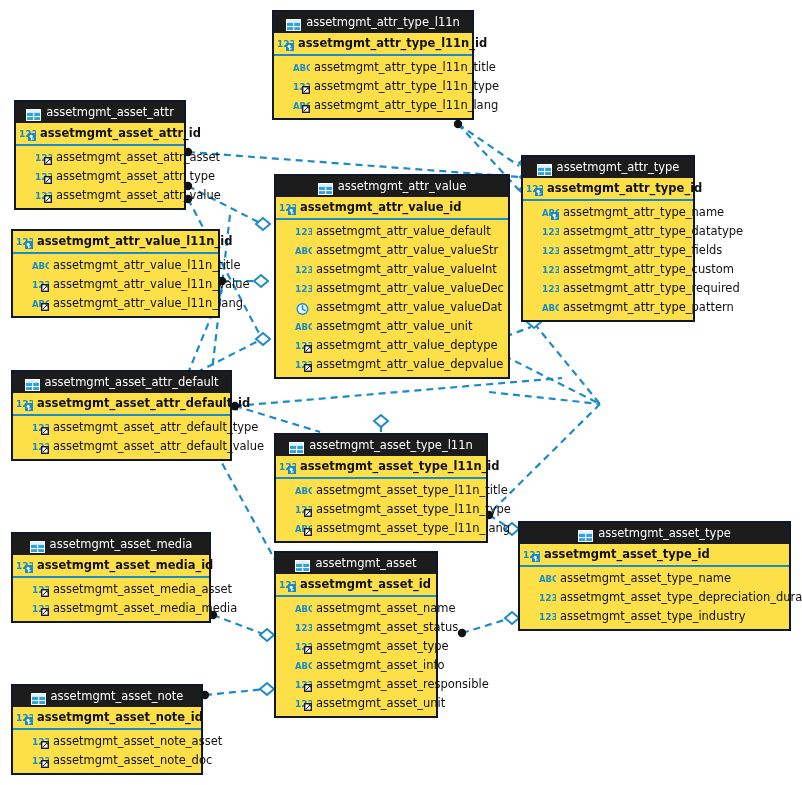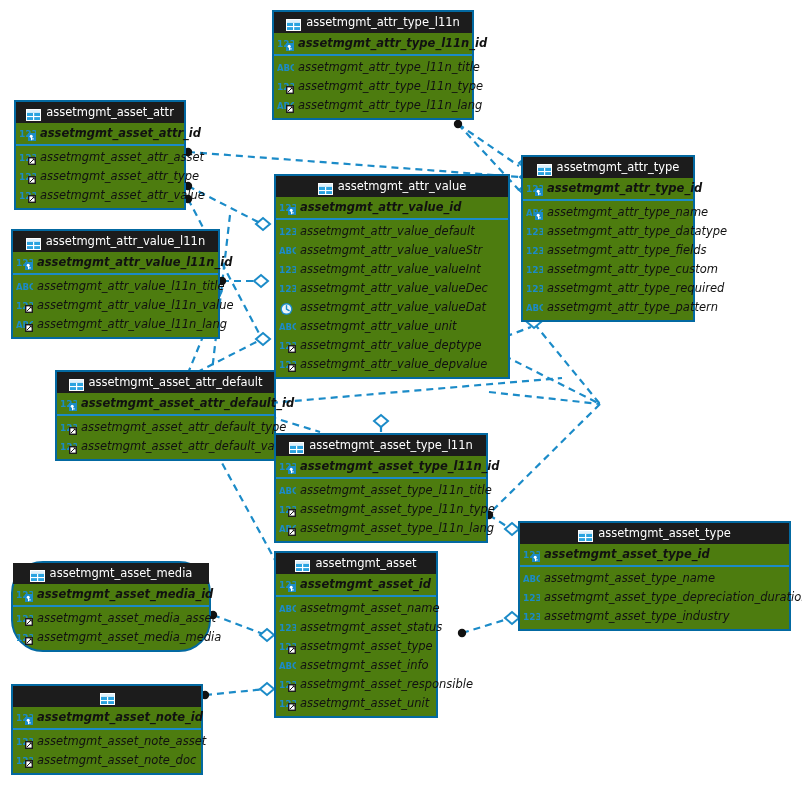--- a/index.html
+++ b/index.html
@@ -15,22 +15,22 @@
 
   #canvas { position: absolute; inset: 0; }
 
   
   #wires { position: absolute; left: 0; top: 0; width: 802px; height: 785px; z-index: 1; }
 
   
   .entity {
     position: absolute;
     z-index: 5;
-    border: 2px solid #0369a1;
-    background: #4d7c0f;
+    border: 2px solid #0f172a;
+    background: #fde047;
     box-sizing: border-box;
     box-shadow: 0 0 0 0 rgba(0,0,0,0);
   }
   .ent-header {
     background: #1c1c1c;
     color: #ffffff;
     font-size: 11.5px;
     height: 21px;
     line-height: 21px;
     text-align: center;
@@ -53,22 +53,22 @@
     align-items: center;
     gap: 4px;
     height: 19px;
     padding: 0 4px 0 3px;
     font-size: 11.5px;
     color: #111;
     white-space: nowrap;
     box-sizing: border-box;
   }
   .ent-pk .row { height: 21px; }
-  .ent-cols { padding: 2px 0 3px 0; }
-  .row .lbl { line-height: 1; font-style: italic; }
+  .ent-cols { padding: 2px 0 3px 16px; }
+  .row .lbl { line-height: 1; }
 
   
   .ico { width: 17px; height: 14px; flex: 0 0 17px; position: relative; }
   .ico svg { display: block; }
 
   
   .tbl-ico { width: 15px; height: 12px; flex: 0 0 15px; }
 </style>
 </head>
 <body>
@@ -448,29 +448,20 @@
                 <path d="M10.4,7.4 h5.2 v5.2 h-5.2 z" fill="#ffffff"></path>
                 <path d="M10.9,12.1 l4.2,-4.2" stroke="#1c1c1c" stroke-width="1"></path>
                 <path d="M13.6,7.9 h1.6 v1.6" fill="none" stroke="#1c1c1c" stroke-width="1"></path>
               </svg>
             </span>
             <span class="lbl">assetmgmt_attr_value_depvalue</span>
           </div>
         </div>
       </div>
       <div class="entity" style="left: 11px; top: 229px; width: 209px;">
-        <div class="ent-header">
-          <span class="tbl-ico"><svg width="15" height="12" viewBox="0 0 15 12" xmlns="http://www.w3.org/2000/svg">
-              <rect x="0.5" y="0.5" width="14" height="11" fill="#2aa3e0" stroke="#ffffff" stroke-width="1"></rect>
-              <rect x="0.5" y="0.5" width="14" height="3.4" fill="#ffffff" opacity="0.85"></rect>
-              <rect x="7" y="4" width="1.2" height="7.5" fill="#ffffff"></rect>
-              <rect x="0.5" y="7" width="14" height="1.1" fill="#ffffff"></rect>
-            </svg></span>
-          <span>assetmgmt_attr_value_l11n</span>
-        </div>
         <div class="ent-pk">
           <div class="row">
             <span class="ico">
               <svg width="17" height="14" viewBox="0 0 17 14" xmlns="http://www.w3.org/2000/svg">
                 <text x="0" y="10" font-family="DejaVu Sans, sans-serif" font-size="9" font-weight="bold" fill="#1b8bc8">123</text>
                 <rect x="9" y="6" width="8" height="8" fill="#1b8bc8"></rect>
                 <circle cx="12.2" cy="9.2" r="1.5" fill="#fff"></circle>
                 <rect x="12" y="9.6" width="1.1" height="3.6" fill="#fff"></rect>
                 <rect x="13" y="11.4" width="1.8" height="1" fill="#fff"></rect>
               </svg>
@@ -506,21 +497,21 @@
                 <rect x="9" y="6" width="8" height="8" fill="#1c1c1c"></rect>
                 <path d="M10.4,7.4 h5.2 v5.2 h-5.2 z" fill="#ffffff"></path>
                 <path d="M10.9,12.1 l4.2,-4.2" stroke="#1c1c1c" stroke-width="1"></path>
                 <path d="M13.6,7.9 h1.6 v1.6" fill="none" stroke="#1c1c1c" stroke-width="1"></path>
               </svg>
             </span>
             <span class="lbl">assetmgmt_attr_value_l11n_lang</span>
           </div>
         </div>
       </div>
-      <div class="entity" style="left: 11px; top: 370px; width: 221px; margin-left: 44px;">
+      <div class="entity" style="left: 11px; top: 370px; width: 221px;">
         <div class="ent-header">
           <span class="tbl-ico"><svg width="15" height="12" viewBox="0 0 15 12" xmlns="http://www.w3.org/2000/svg">
               <rect x="0.5" y="0.5" width="14" height="11" fill="#2aa3e0" stroke="#ffffff" stroke-width="1"></rect>
               <rect x="0.5" y="0.5" width="14" height="3.4" fill="#ffffff" opacity="0.85"></rect>
               <rect x="7" y="4" width="1.2" height="7.5" fill="#ffffff"></rect>
               <rect x="0.5" y="7" width="14" height="1.1" fill="#ffffff"></rect>
             </svg></span>
           <span>assetmgmt_asset_attr_default</span>
         </div>
         <div class="ent-pk">
@@ -667,21 +658,21 @@
           <div class="row">
             <span class="ico">
               <svg width="17" height="14" viewBox="0 0 17 14" xmlns="http://www.w3.org/2000/svg">
                 <text x="0" y="10" font-family="DejaVu Sans, sans-serif" font-size="9" font-weight="bold" fill="#1b8bc8">123</text>
               </svg>
             </span>
             <span class="lbl">assetmgmt_asset_type_industry</span>
           </div>
         </div>
       </div>
-      <div class="entity" style="left: 11px; top: 561px; width: 200px; border-radius: 32px;">
+      <div class="entity" style="left: 11px; top: 532px; width: 200px;">
         <div class="ent-header">
           <span class="tbl-ico"><svg width="15" height="12" viewBox="0 0 15 12" xmlns="http://www.w3.org/2000/svg">
               <rect x="0.5" y="0.5" width="14" height="11" fill="#2aa3e0" stroke="#ffffff" stroke-width="1"></rect>
               <rect x="0.5" y="0.5" width="14" height="3.4" fill="#ffffff" opacity="0.85"></rect>
               <rect x="7" y="4" width="1.2" height="7.5" fill="#ffffff"></rect>
               <rect x="0.5" y="7" width="14" height="1.1" fill="#ffffff"></rect>
             </svg></span>
           <span>assetmgmt_asset_media</span>
         </div>
         <div class="ent-pk">
@@ -813,20 +804,21 @@
         </div>
       </div>
       <div class="entity" style="left: 11px; top: 684px; width: 192px;">
         <div class="ent-header">
           <span class="tbl-ico"><svg width="15" height="12" viewBox="0 0 15 12" xmlns="http://www.w3.org/2000/svg">
               <rect x="0.5" y="0.5" width="14" height="11" fill="#2aa3e0" stroke="#ffffff" stroke-width="1"></rect>
               <rect x="0.5" y="0.5" width="14" height="3.4" fill="#ffffff" opacity="0.85"></rect>
               <rect x="7" y="4" width="1.2" height="7.5" fill="#ffffff"></rect>
               <rect x="0.5" y="7" width="14" height="1.1" fill="#ffffff"></rect>
             </svg></span>
+          <span>assetmgmt_asset_note</span>
         </div>
         <div class="ent-pk">
           <div class="row">
             <span class="ico">
               <svg width="17" height="14" viewBox="0 0 17 14" xmlns="http://www.w3.org/2000/svg">
                 <text x="0" y="10" font-family="DejaVu Sans, sans-serif" font-size="9" font-weight="bold" fill="#1b8bc8">123</text>
                 <rect x="9" y="6" width="8" height="8" fill="#1b8bc8"></rect>
                 <circle cx="12.2" cy="9.2" r="1.5" fill="#fff"></circle>
                 <rect x="12" y="9.6" width="1.1" height="3.6" fill="#fff"></rect>
                 <rect x="13" y="11.4" width="1.8" height="1" fill="#fff"></rect>

